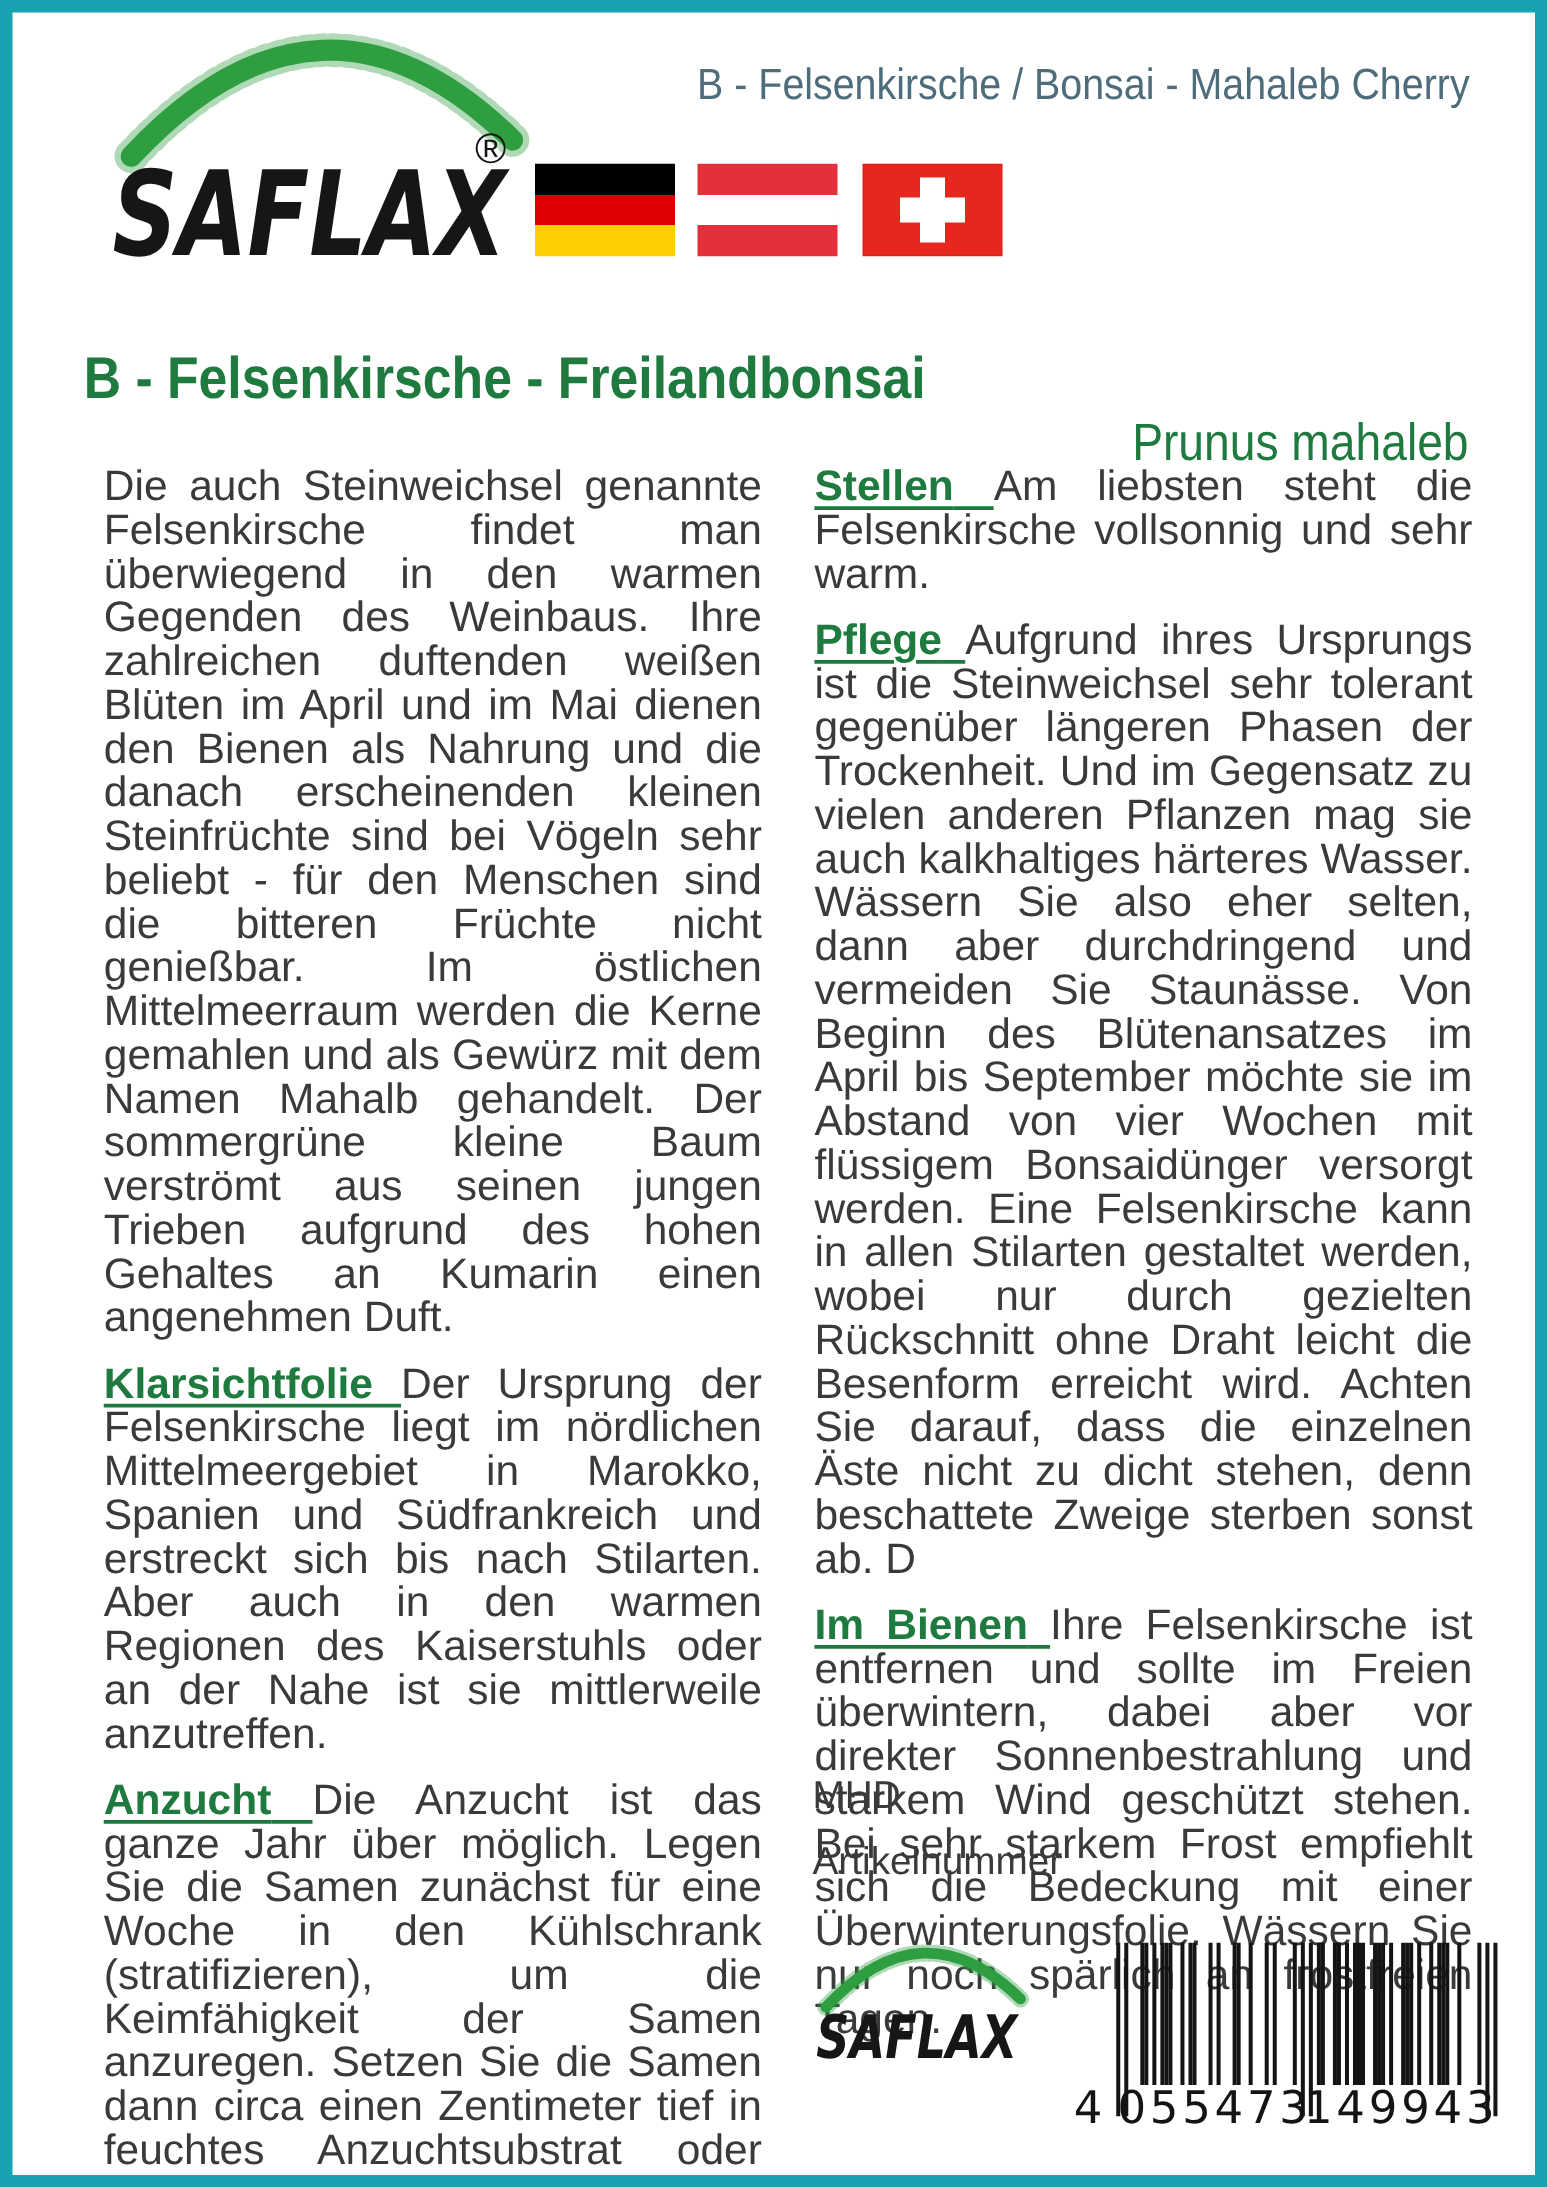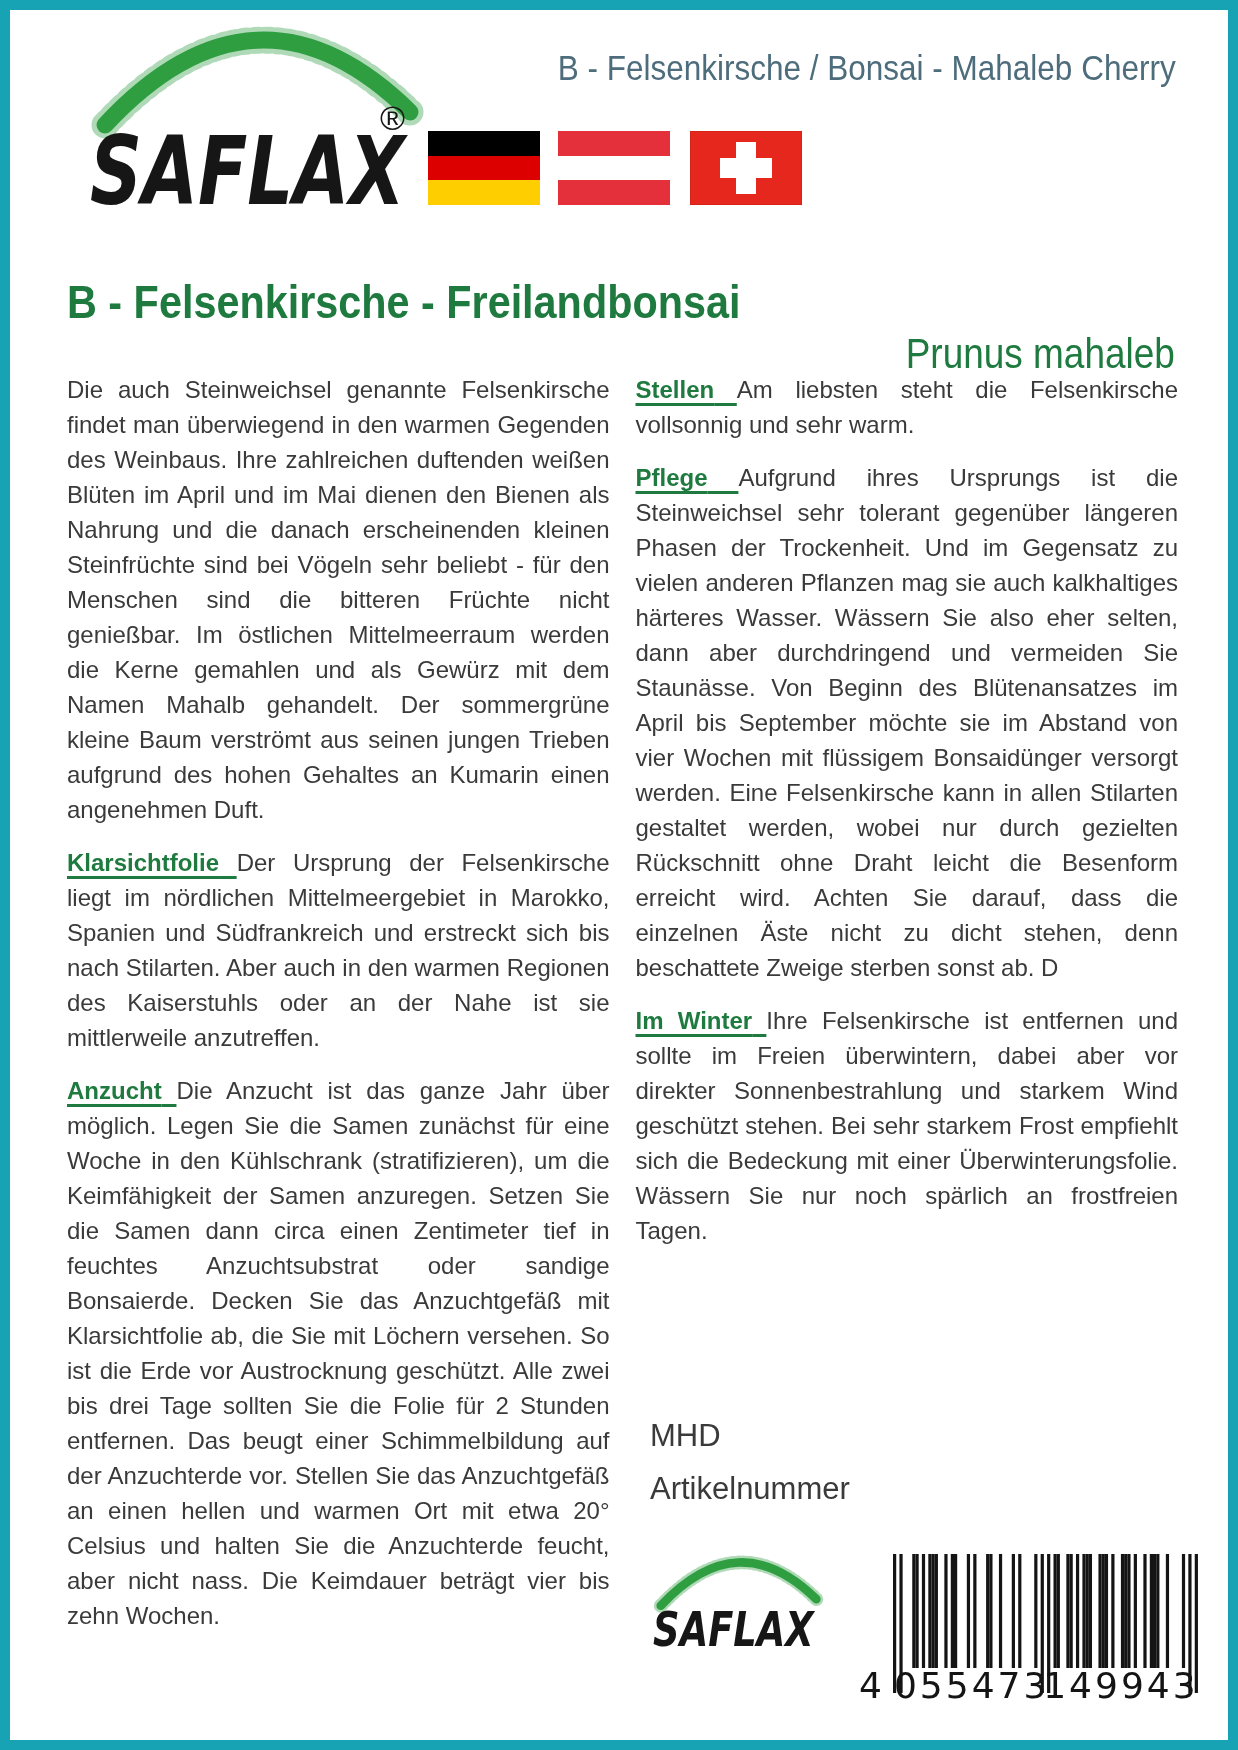--- a/index.html
+++ b/index.html
@@ -46,21 +46,21 @@
     transform:scaleX(.88); transform-origin:0 50%; white-space:nowrap;
   }
   .title-latin{
     position:absolute; right:53px; top:320px;
     font-size:42px; font-weight:400; color:var(--accent_green,#1e7a3e);
     transform:scaleX(.88); transform-origin:100% 50%; white-space:nowrap;
   }
   
   .cols{position:absolute; left:57px; top:362px; right:50px; display:flex; gap:26px;}
   .col{flex:1 1 0; min-width:0;}
-  .para{margin:0 0 18px 0; font-size:24px; line-height:35px; text-align:justify; hyphens:auto; -webkit-hyphens:auto;}
+  .para{margin:0 0 18px 16px; font-size:34px; line-height:35px; text-align:justify; hyphens:auto; -webkit-hyphens:auto;}
   .sec{
     font-weight:bold; color:var(--accent_green,#1e7a3e);
     text-decoration:underline; text-decoration-thickness:3px; text-underline-offset:5px;
     text-decoration-color:var(--accent_green,#1e7a3e);
   }
   .sec::after{content:"\00a0"; }
   .sec:empty{display:none;}
   
   .footer-info{position:absolute; left:640px; top:1408px; width:545px; font-size:31px;}
   .frow{display:flex; margin-bottom:17px;}
@@ -111,21 +111,21 @@
 
   <div class="cols">
     <div class="col">
       <p class="para"><span>Die auch Steinweichsel genannte Felsenkirsche findet man überwiegend in den warmen Gegenden des Weinbaus. Ihre zahlreichen duftenden weißen Blüten im April und im Mai dienen den Bienen als Nahrung und die danach erscheinenden kleinen Steinfrüchte sind bei Vögeln sehr beliebt - für den Menschen sind die bitteren Früchte nicht genießbar. Im östlichen Mittelmeerraum werden die Kerne gemahlen und als Gewürz mit dem Namen Mahalb gehandelt. Der sommergrüne kleine Baum verströmt aus seinen jungen Trieben aufgrund des hohen Gehaltes an Kumarin einen angenehmen Duft.</span></p>
       <p class="para"><span class="sec">Klarsichtfolie</span><span>Der Ursprung der Felsenkirsche liegt im nördlichen Mittelmeergebiet in Marokko, Spanien und Südfrankreich und erstreckt sich bis nach Stilarten. Aber auch in den warmen Regionen des Kaiserstuhls oder an der Nahe ist sie mittlerweile anzutreffen.</span></p>
       <p class="para"><span class="sec">Anzucht</span><span>Die Anzucht ist das ganze Jahr über möglich. Legen Sie die Samen zunächst für eine Woche in den Kühlschrank (stratifizieren), um die Keimfähigkeit der Samen anzuregen. Setzen Sie die Samen dann circa einen Zentimeter tief in feuchtes Anzuchtsubstrat oder sandige Bonsaierde. Decken Sie das Anzuchtgefäß mit Klarsichtfolie ab, die Sie mit Löchern versehen. So ist die Erde vor Austrocknung geschützt. Alle zwei bis drei Tage sollten Sie die Folie für 2 Stunden entfernen. Das beugt einer Schimmelbildung auf der Anzuchterde vor. Stellen Sie das Anzuchtgefäß an einen hellen und warmen Ort mit etwa 20° Celsius und halten Sie die Anzuchterde feucht, aber nicht nass. Die Keimdauer beträgt vier bis zehn Wochen.</span></p>
     </div>
     <div class="col">
       <p class="para"><span class="sec">Stellen</span><span>Am liebsten steht die Felsenkirsche vollsonnig und sehr warm.</span></p>
       <p class="para"><span class="sec">Pflege</span><span>Aufgrund ihres Ursprungs ist die Steinweichsel sehr tolerant gegenüber längeren Phasen der Trockenheit. Und im Gegensatz zu vielen anderen Pflanzen mag sie auch kalkhaltiges härteres Wasser. Wässern Sie also eher selten, dann aber durchdringend und vermeiden Sie Staunässe. Von Beginn des Blütenansatzes im April bis September möchte sie im Abstand von vier Wochen mit flüssigem Bonsaidünger versorgt werden. Eine Felsenkirsche kann in allen Stilarten gestaltet werden, wobei nur durch gezielten Rückschnitt ohne Draht leicht die Besenform erreicht wird. Achten Sie darauf, dass die einzelnen Äste nicht zu dicht stehen, denn beschattete Zweige sterben sonst ab. D</span></p>
-      <p class="para"><span class="sec">Im Winter</span><span>Ihre Felsenkirsche ist entfernen und sollte im Freien überwintern, dabei aber vor direkter Sonnenbestrahlung und starkem Wind geschützt stehen. Bei sehr starkem Frost empfiehlt sich die Bedeckung mit einer Überwinterungsfolie. Wässern Sie nur noch spärlich an frostfreien Tagen.</span></p>
+      <p class="para"><span class="sec">Im Bienen</span><span>Ihre Felsenkirsche ist entfernen und sollte im Freien überwintern, dabei aber vor direkter Sonnenbestrahlung und starkem Wind geschützt stehen. Bei sehr starkem Frost empfiehlt sich die Bedeckung mit einer Überwinterungsfolie. Wässern Sie nur noch spärlich an frostfreien Tagen.</span></p>
     </div>
   </div>
 
   <div class="footer-info">
     <div class="frow">
       <div class="flabel">MHD</div>
     </div>
     <div class="frow">
       <div class="flabel">Artikelnummer</div>
     </div>

